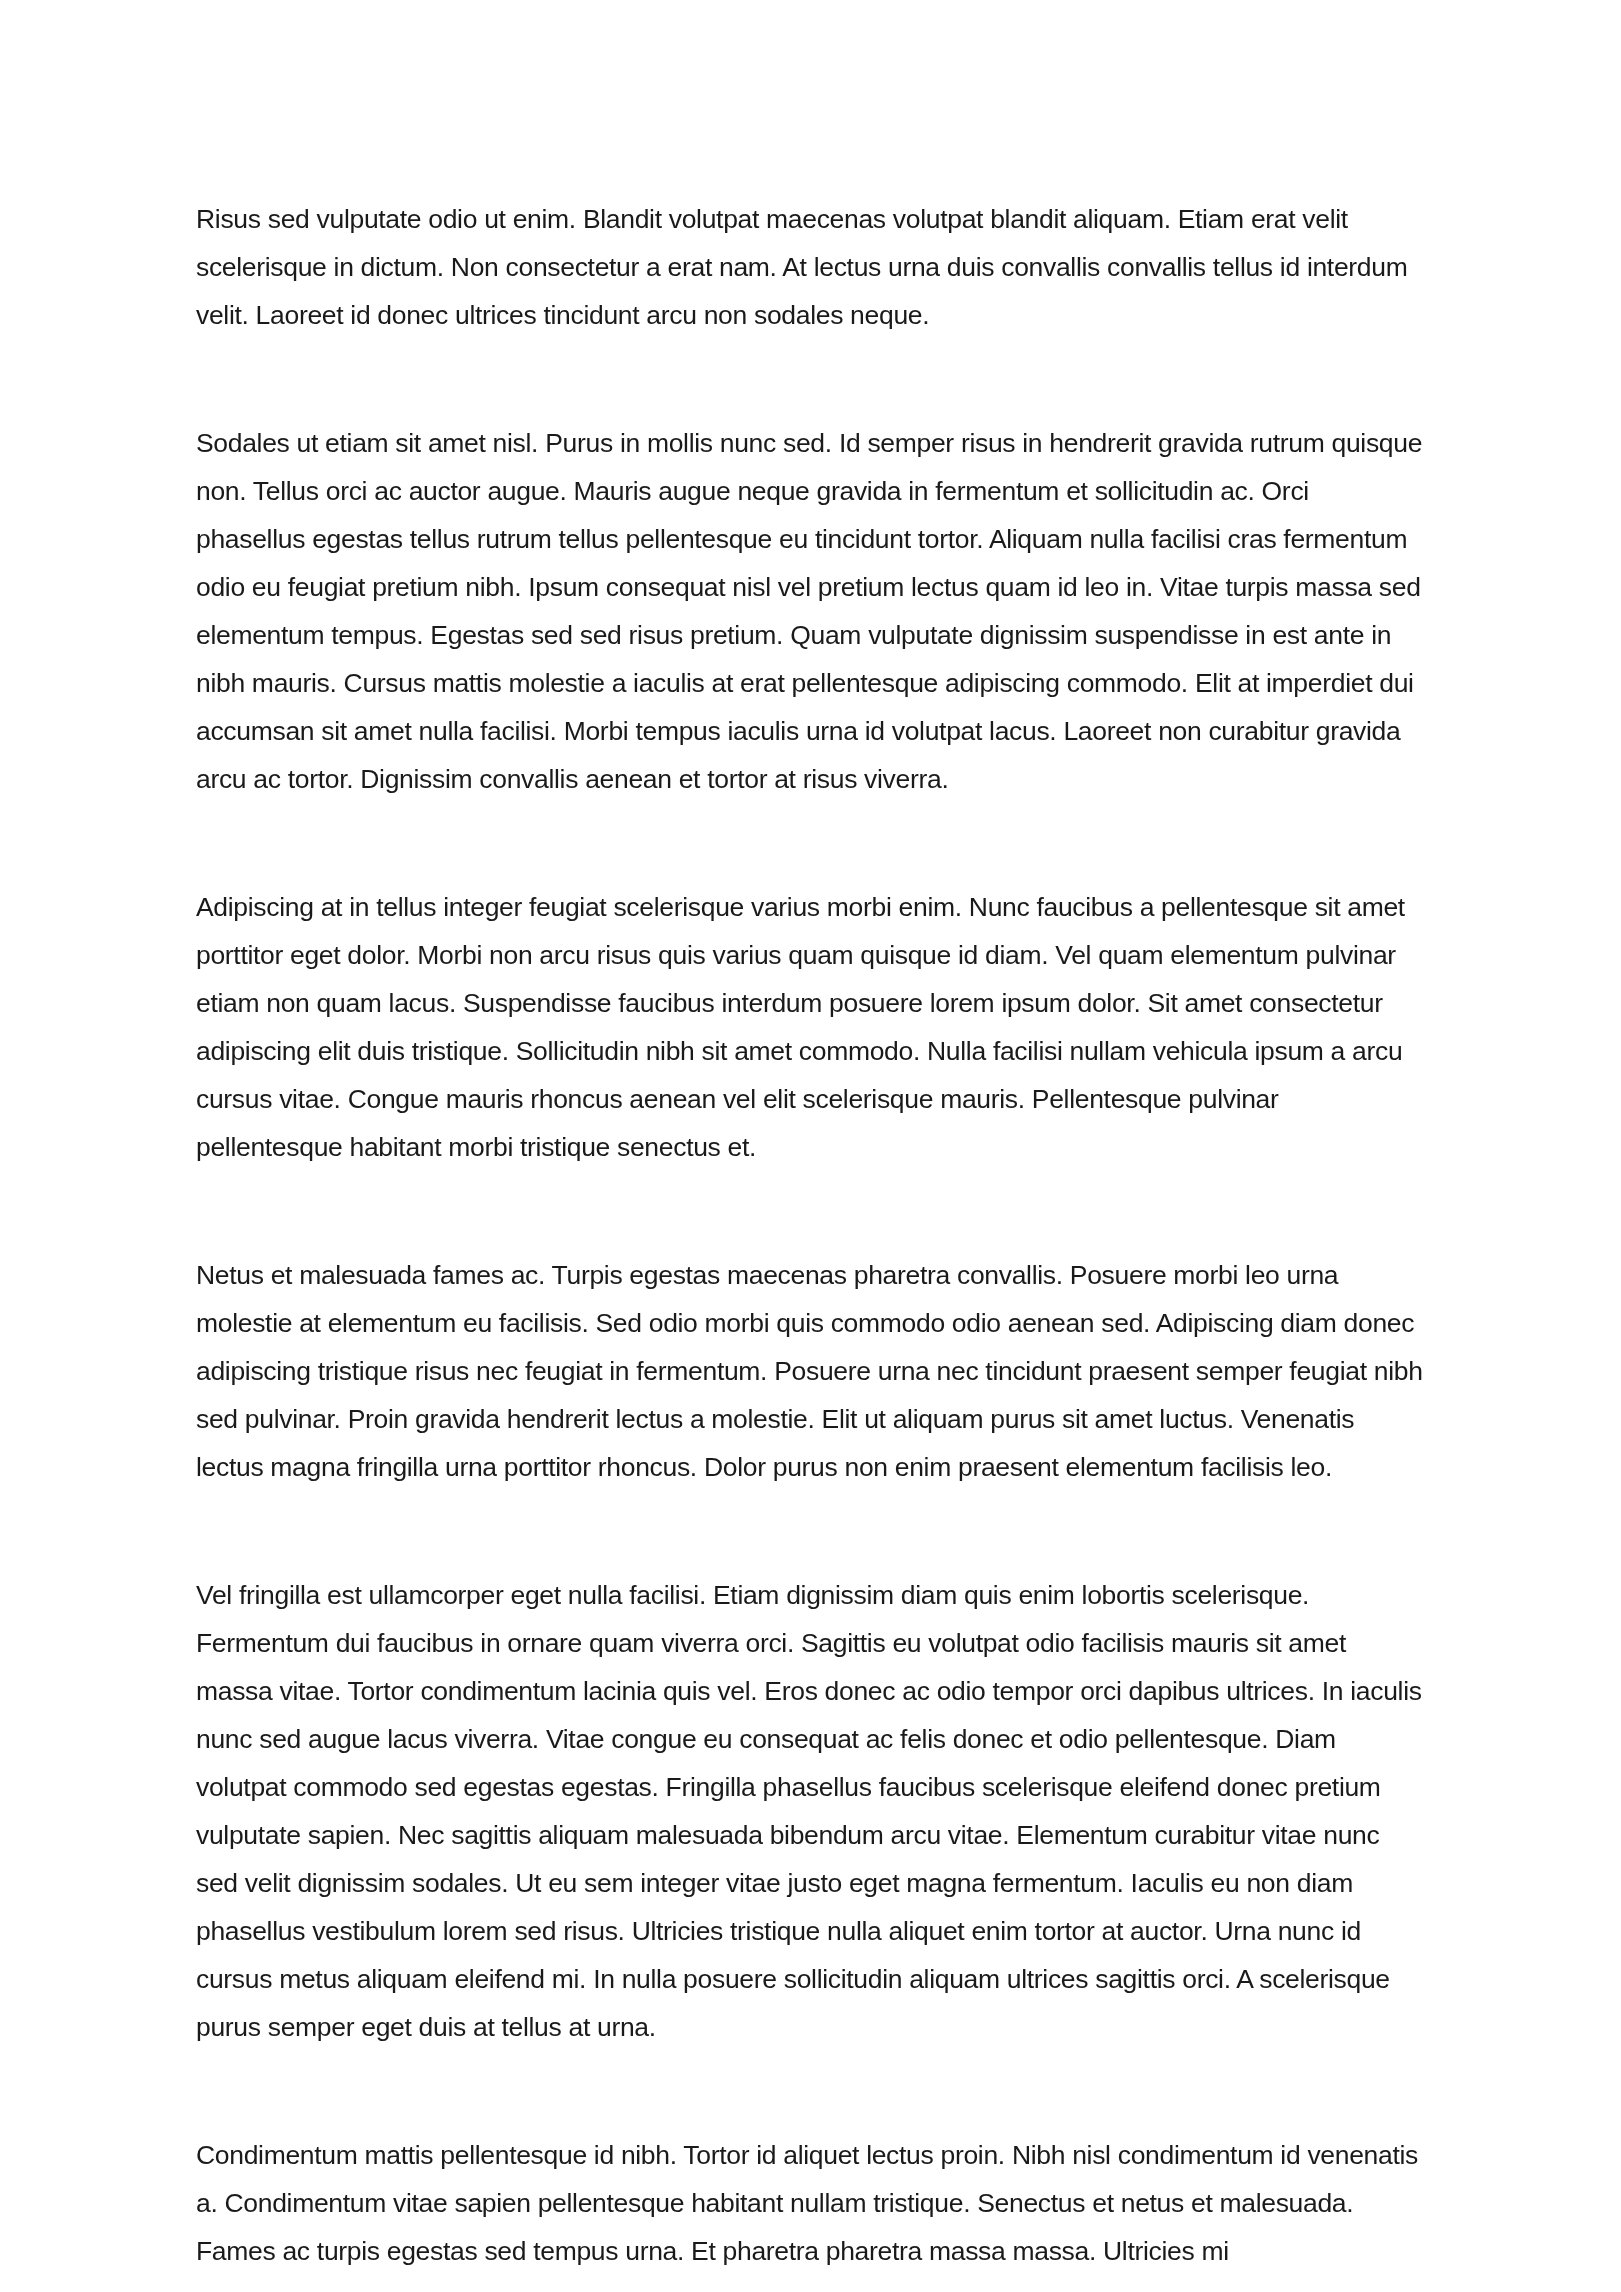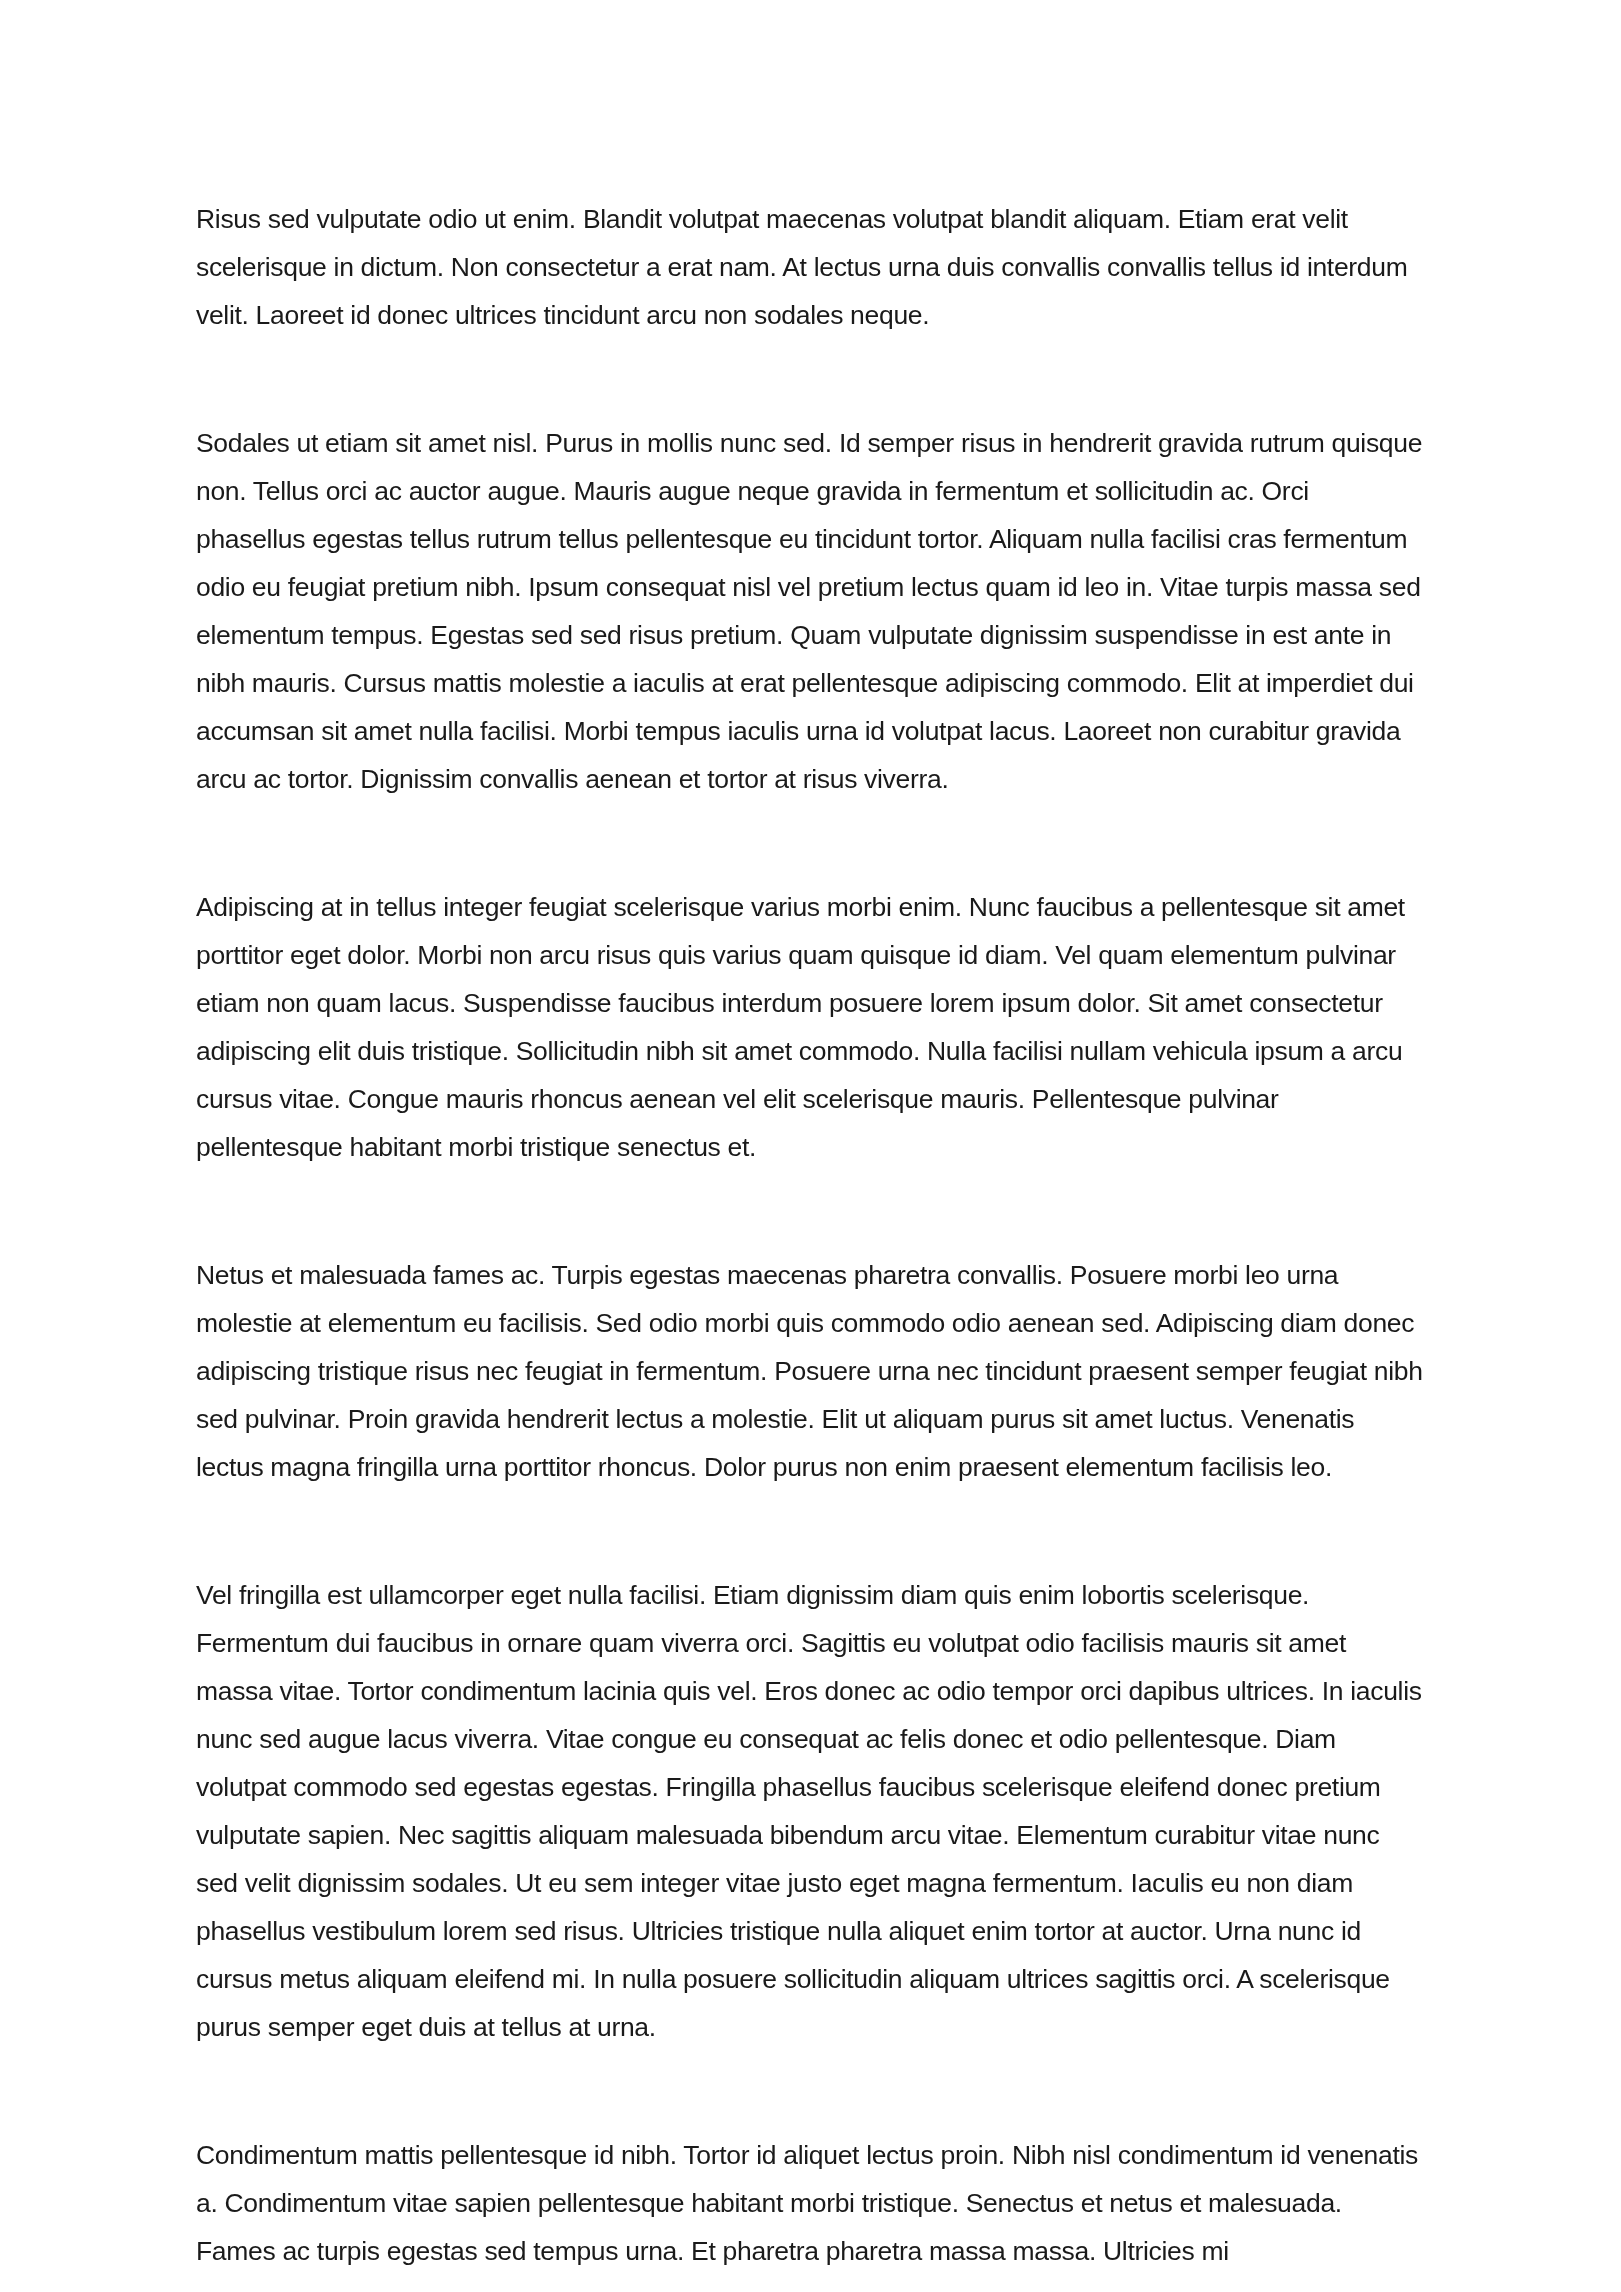--- a/index.html
+++ b/index.html
@@ -36,16 +36,16 @@
 </head>
 <body>
 
 <div class="page" style="background: rgb(255, 255, 255);">
   <div class="doc-body" style="color: rgb(26, 26, 26);">
     <p>Risus sed vulputate odio ut enim. Blandit volutpat maecenas volutpat blandit aliquam. Etiam erat velit scelerisque in dictum. Non consectetur a erat nam. At lectus urna duis convallis convallis tellus id interdum velit. Laoreet id donec ultrices tincidunt arcu non sodales neque.</p>
     <p>Sodales ut etiam sit amet nisl. Purus in mollis nunc sed. Id semper risus in hendrerit gravida rutrum quisque non. Tellus orci ac auctor augue. Mauris augue neque gravida in fermentum et sollicitudin ac. Orci phasellus egestas tellus rutrum tellus pellentesque eu tincidunt tortor. Aliquam nulla facilisi cras fermentum odio eu feugiat pretium nibh. Ipsum consequat nisl vel pretium lectus quam id leo in. Vitae turpis massa sed elementum tempus. Egestas sed sed risus pretium. Quam vulputate dignissim suspendisse in est ante in nibh mauris. Cursus mattis molestie a iaculis at erat pellentesque adipiscing commodo. Elit at imperdiet dui accumsan sit amet nulla facilisi. Morbi tempus iaculis urna id volutpat lacus. Laoreet non curabitur gravida arcu ac tortor. Dignissim convallis aenean et tortor at risus viverra.</p>
     <p>Adipiscing at in tellus integer feugiat scelerisque varius morbi enim. Nunc faucibus a pellentesque sit amet porttitor eget dolor. Morbi non arcu risus quis varius quam quisque id diam. Vel quam elementum pulvinar etiam non quam lacus. Suspendisse faucibus interdum posuere lorem ipsum dolor. Sit amet consectetur adipiscing elit duis tristique. Sollicitudin nibh sit amet commodo. Nulla facilisi nullam vehicula ipsum a arcu cursus vitae. Congue mauris rhoncus aenean vel elit scelerisque mauris. Pellentesque pulvinar pellentesque habitant morbi tristique senectus et.</p>
     <p>Netus et malesuada fames ac. Turpis egestas maecenas pharetra convallis. Posuere morbi leo urna molestie at elementum eu facilisis. Sed odio morbi quis commodo odio aenean sed. Adipiscing diam donec adipiscing tristique risus nec feugiat in fermentum. Posuere urna nec tincidunt praesent semper feugiat nibh sed pulvinar. Proin gravida hendrerit lectus a molestie. Elit ut aliquam purus sit amet luctus. Venenatis lectus magna fringilla urna porttitor rhoncus. Dolor purus non enim praesent elementum facilisis leo.</p>
     <p>Vel fringilla est ullamcorper eget nulla facilisi. Etiam dignissim diam quis enim lobortis scelerisque. Fermentum dui faucibus in ornare quam viverra orci. Sagittis eu volutpat odio facilisis mauris sit amet massa vitae. Tortor condimentum lacinia quis vel. Eros donec ac odio tempor orci dapibus ultrices. In iaculis nunc sed augue lacus viverra. Vitae congue eu consequat ac felis donec et odio pellentesque. Diam volutpat commodo sed egestas egestas. Fringilla phasellus faucibus scelerisque eleifend donec pretium vulputate sapien. Nec sagittis aliquam malesuada bibendum arcu vitae. Elementum curabitur vitae nunc sed velit dignissim sodales. Ut eu sem integer vitae justo eget magna fermentum. Iaculis eu non diam phasellus vestibulum lorem sed risus. Ultricies tristique nulla aliquet enim tortor at auctor. Urna nunc id cursus metus aliquam eleifend mi. In nulla posuere sollicitudin aliquam ultrices sagittis orci. A scelerisque purus semper eget duis at tellus at urna.</p>
-    <p>Condimentum mattis pellentesque id nibh. Tortor id aliquet lectus proin. Nibh nisl condimentum id venenatis a. Condimentum vitae sapien pellentesque habitant morbi tristique. Senectus et netus et malesuada. Fames ac turpis egestas sed tempus urna. Et pharetra pharetra massa massa. Ultricies mi</p>
+    <p>Condimentum mattis pellentesque id nibh. Tortor id aliquet lectus proin. Nibh nisl condimentum id venenatis a. Condimentum vitae sapien pellentesque habitant nullam tristique. Senectus et netus et malesuada. Fames ac turpis egestas sed tempus urna. Et pharetra pharetra massa massa. Ultricies mi</p>
   </div>
 </div>
 
 
 </body></html>

